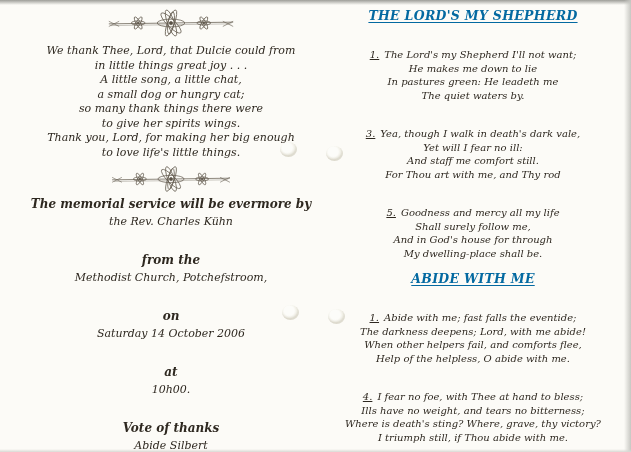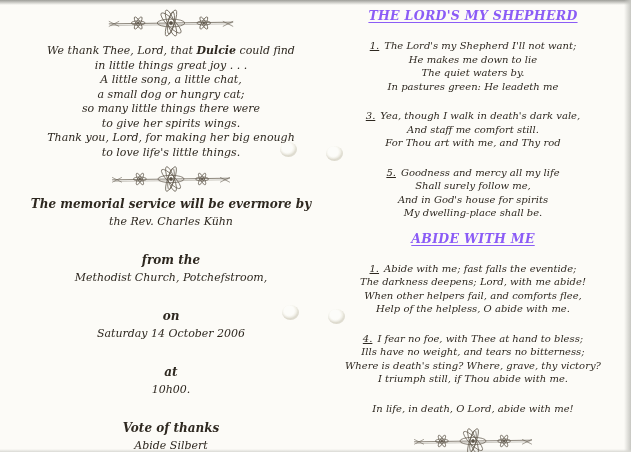--- a/index.html
+++ b/index.html
@@ -16,28 +16,28 @@
   .edge-bottom{position:absolute;left:0;bottom:0;width:100%;height:3px;
     background:linear-gradient(rgba(253,253,250,0),#d9d9d4);pointer-events:none;}
   .hole{position:absolute;width:17px;height:15px;border-radius:50%;
     background:radial-gradient(ellipse at 42% 38%, #fdfdfa 35%, #eceadf 62%, rgba(236,234,223,0) 78%);
     box-shadow:inset -1px -2px 2px rgba(170,165,145,.38);opacity:.85;}
   .col{position:absolute;top:0;display:flex;flex-direction:column;align-items:center;text-align:center;}
   .col.left{left:28px;width:286px;padding-top:4px;}
   .col.right{left:332px;width:282px;padding-top:8px;}
   .orn{flex:none;}
   .pline{font-size:11px;line-height:14.5px;white-space:nowrap;}
-  .b{font-weight:bold;}
+  .b{font-weight:normal;}
   .poem{margin-top:2px;}
   .heading{font-size:12px;font-weight:bold;line-height:15px;white-space:nowrap;}
   .detail{font-size:11px;line-height:15px;margin-top:2px;white-space:nowrap;}
   .sp{margin-top:24px;}
   .htitle{font-size:12.5px;font-weight:bold;text-decoration:underline;
-    text-underline-offset:2px;letter-spacing:.3px;color:#8b5cf6;white-space:nowrap;}
-  .verse{margin-top:16px;}
+    text-underline-offset:2px;letter-spacing:.3px;color:#0369a1;white-space:nowrap;}
+  .verse{margin-top:25px;}
   .hymn2{margin-top:11px;display:flex;flex-direction:column;align-items:center;}
   .vline{font-size:10px;line-height:13.5px;white-space:nowrap;}
   .vnum{text-decoration:underline;text-underline-offset:1px;margin-right:5px;}
   .orn-left-mid{margin-top:1px;}
   .orn-left-bottom{margin-top:9px;}
   .orn-right-bottom{margin-top:8px;}
 </style>
 </head>
 <body>
 
@@ -79,25 +79,25 @@
   <div class="hole" style="left:326px;top:146px;"></div>
   <div class="hole" style="left:282px;top:305px;"></div>
   <div class="hole" style="left:328px;top:309px;"></div>
 
   <div class="col left">
     <svg class="orn" width="160" height="38" viewBox="0 0 160 44">
         <use href="#flourish"></use>
       </svg>
 
     <div class="poem">
-      <div class="pline"><span>We thank Thee, Lord, that </span><span class="b">Dulcie</span><span> could find</span></div>
+      <div class="pline"><span>We thank Thee, Lord, that </span><span class="b">Dulcie</span><span> could from</span></div>
       <div class="pline">in little things great joy . . .</div>
       <div class="pline">A little song, a little chat,</div>
       <div class="pline">a small dog or hungry cat;</div>
-      <div class="pline">so many little things there were</div>
+      <div class="pline">so many thank things there were</div>
       <div class="pline">to give her spirits wings.</div>
       <div class="pline">Thank you, Lord, for making her big enough</div>
       <div class="pline">to love life's little things.</div>
     </div>
 
     <svg class="orn orn-left-mid" width="152" height="36" viewBox="0 0 160 44">
         <use href="#flourish"></use>
       </svg>
 
     <div class="heading">The memorial service will be evermore by</div>
@@ -121,34 +121,35 @@
   </div>
 
   <div class="col right">
 
     <div style="display:flex;flex-direction:column;align-items:center;">
       <div class="htitle">THE LORD'S MY SHEPHERD</div>
 
       <div class="verse">
         <div class="vline"><span class="vnum">1.</span><span>The Lord's my Shepherd I'll not want;</span></div>
         <div class="vline">He makes me down to lie</div>
+        <div class="vline">In pastures green: He leadeth me</div>
         <div class="vline">The quiet waters by.</div>
-        <div class="vline">In pastures green: He leadeth me</div>
       </div>
 
       <div class="verse">
         <div class="vline"><span class="vnum">3.</span><span>Yea, though I walk in death's dark vale,</span></div>
+        <div class="vline">Yet will I fear no ill:</div>
         <div class="vline">And staff me comfort still.</div>
         <div class="vline">For Thou art with me, and Thy rod</div>
       </div>
 
       <div class="verse">
         <div class="vline"><span class="vnum">5.</span><span>Goodness and mercy all my life</span></div>
         <div class="vline">Shall surely follow me,</div>
-        <div class="vline">And in God's house for spirits</div>
+        <div class="vline">And in God's house for through</div>
         <div class="vline">My dwelling-place shall be.</div>
       </div>
     </div>
 
     <div class="hymn2">
       <div class="htitle">ABIDE WITH ME</div>
 
       <div class="verse">
         <div class="vline"><span class="vnum">1.</span><span>Abide with me; fast falls the eventide;</span></div>
         <div class="vline">The darkness deepens; Lord, with me abide!</div>

